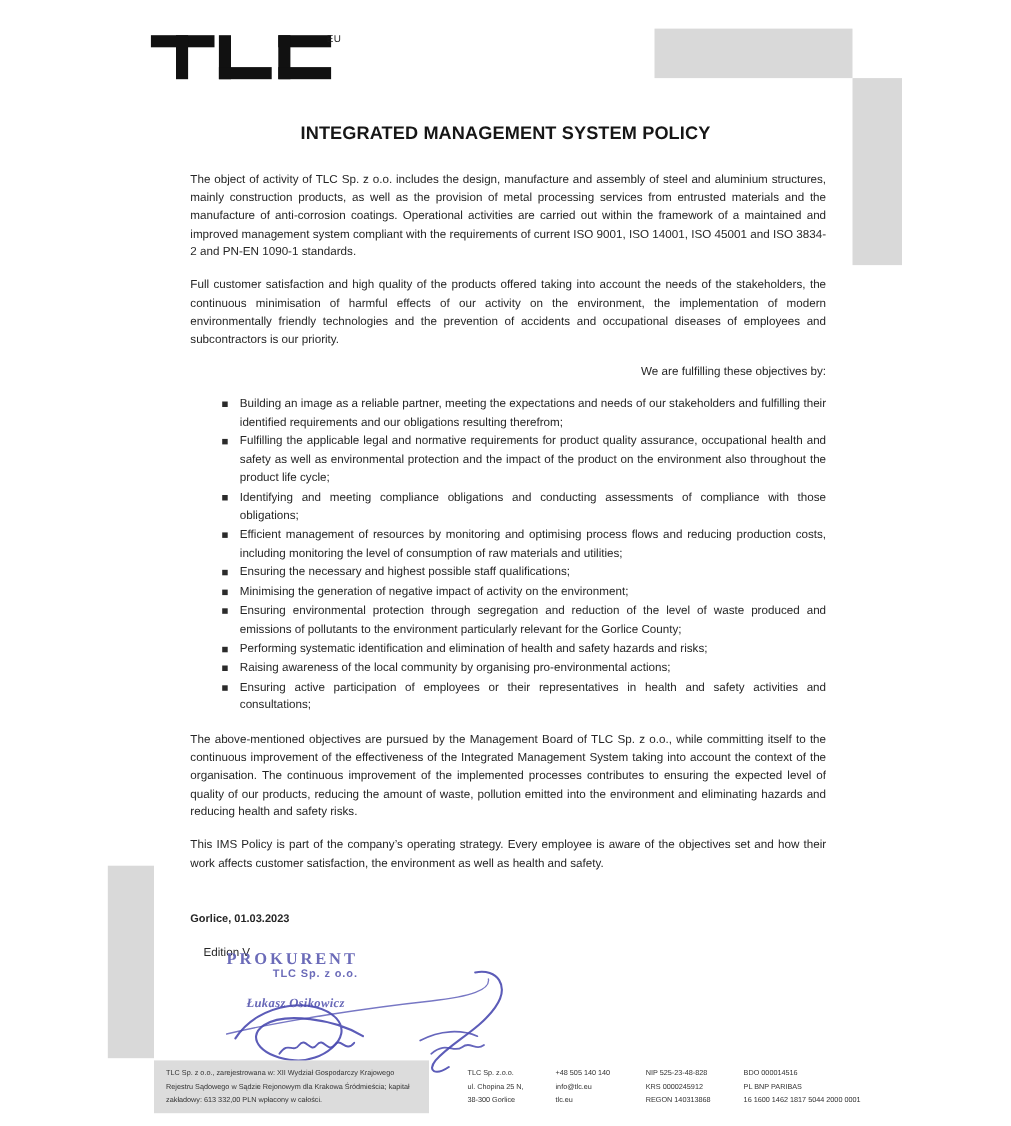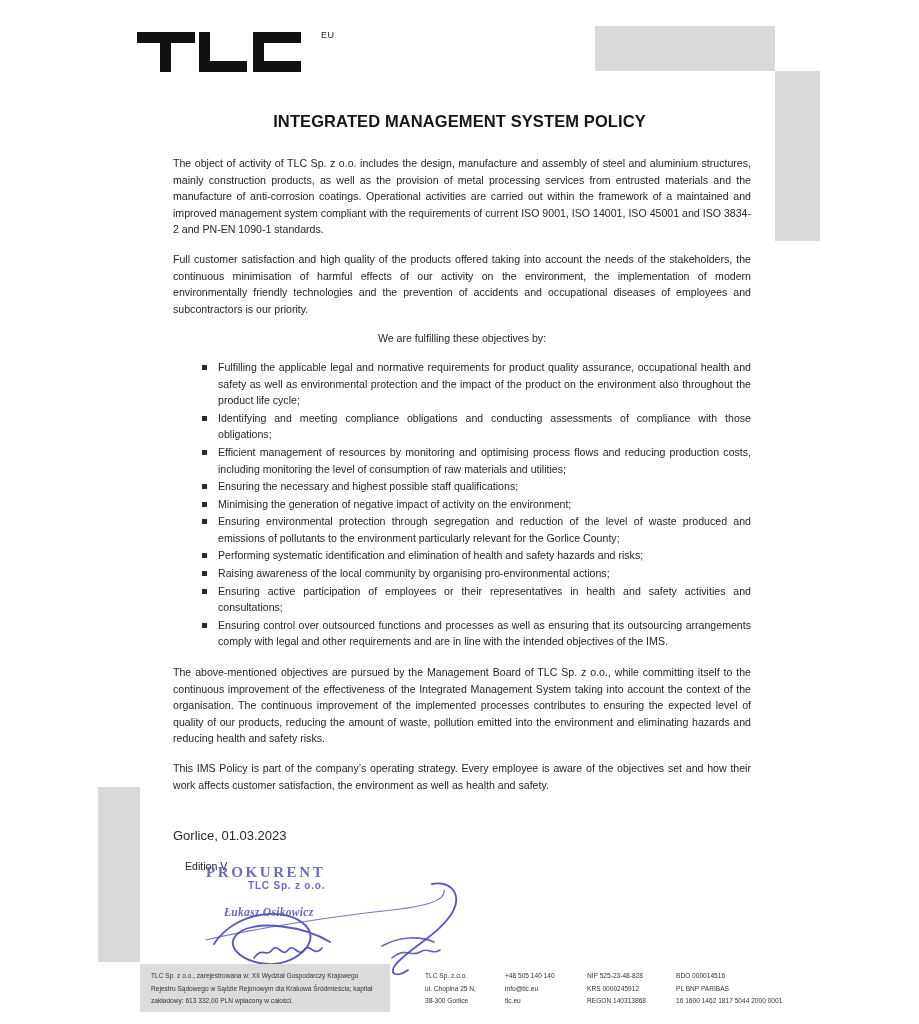--- a/index.html
+++ b/index.html
@@ -45,21 +45,20 @@
   }
   #logo svg { display: block; }
   #logo-eu {
     position: absolute;
     left: 160px;
     top: 6px;
     font-size: 9px;
     letter-spacing: .5px;
     color: #1a1a1a;
     font-family: "Liberation Sans", sans-serif;
-    margin-left: 24px;
   }
 
   
   #doc-title {
     position: absolute;
     left: 0;
     top: 101px;
     width: 919px;
     text-align: center;
     font-size: 16.5px;
@@ -81,21 +80,21 @@
     font-size: 10.6px;
     line-height: 16.6px;
     text-align: justify;
     color: #262626;
   }
   p.para.last-para { margin-bottom: 12px; }
   p.lead-in {
     margin: 0 0 12px 0;
     font-size: 10.6px;
     line-height: 16.6px;
-    text-align: center;
+    text-align: right;
     color: #262626;
   }
 
   
   ul.objectives {
     list-style: none;
     margin: 0 0 14px 0;
     padding: 0;
   }
   ul.objectives li {
@@ -117,24 +116,25 @@
   }
 
   
   #sig-area {
     position: absolute;
     left: 173px;
     top: 828px;
     width: 400px;
   }
   #sig-place {
-    font-size: 13px;
+    font-size: 10px;
     line-height: 16px;
     color: #262626;
     margin: 0 0 14px 0;
+    font-weight: bold;
   }
   #sig-edition {
     font-size: 10.6px;
     line-height: 16px;
     color: #262626;
     margin: 12px;
   }
   #stamp {
     position: absolute;
     left: 33px;
@@ -244,30 +244,30 @@
   </div>
 
   <h1 id="doc-title">INTEGRATED MANAGEMENT SYSTEM POLICY</h1>
 
   <div class="body-col">
     <p class="para">The object of activity of TLC Sp. z o.o. includes the design, manufacture and assembly of steel and aluminium structures, mainly construction products, as well as the provision of metal processing services from entrusted materials and the manufacture of anti-corrosion coatings. Operational activities are carried out within the framework of a maintained and improved management system compliant with the requirements of current ISO 9001, ISO 14001, ISO 45001 and ISO 3834-2 and PN-EN 1090-1 standards.</p>
     <p class="para">Full customer satisfaction and high quality of the products offered taking into account the needs of the stakeholders, the continuous minimisation of harmful effects of our activity on the environment, the implementation of modern environmentally friendly technologies and the prevention of accidents and occupational diseases of employees and subcontractors is our priority.</p>
     <p class="lead-in">We are fulfilling these objectives by:</p>
 
     <ul class="objectives">
+      <li><span class="bullet-mark"></span><span>Building an image as a reliable partner, meeting the expectations and needs of our stakeholders and fulfilling their identified requirements and our obligations resulting therefrom;</span></li>
       <li><span class="bullet-mark"></span><span>Fulfilling the applicable legal and normative requirements for product quality assurance, occupational health and safety as well as environmental protection and the impact of the product on the environment also throughout the product life cycle;</span></li>
       <li><span class="bullet-mark"></span><span>Identifying and meeting compliance obligations and conducting assessments of compliance with those obligations;</span></li>
       <li><span class="bullet-mark"></span><span>Efficient management of resources by monitoring and optimising process flows and reducing production costs, including monitoring the level of consumption of raw materials and utilities;</span></li>
       <li><span class="bullet-mark"></span><span>Ensuring the necessary and highest possible staff qualifications;</span></li>
       <li><span class="bullet-mark"></span><span>Minimising the generation of negative impact of activity on the environment;</span></li>
       <li><span class="bullet-mark"></span><span>Ensuring environmental protection through segregation and reduction of the level of waste produced and emissions of pollutants to the environment particularly relevant for the Gorlice County;</span></li>
       <li><span class="bullet-mark"></span><span>Performing systematic identification and elimination of health and safety hazards and risks;</span></li>
       <li><span class="bullet-mark"></span><span>Raising awareness of the local community by organising pro-environmental actions;</span></li>
       <li><span class="bullet-mark"></span><span>Ensuring active participation of employees or their representatives in health and safety activities and consultations;</span></li>
-      <li><span class="bullet-mark"></span><span>Ensuring control over outsourced functions and processes as well as ensuring that its outsourcing arrangements comply with legal and other requirements and are in line with the intended objectives of the IMS.</span></li>
     </ul>
 
     <p class="para">The above-mentioned objectives are pursued by the Management Board of TLC Sp. z o.o., while committing itself to the continuous improvement of the effectiveness of the Integrated Management System taking into account the context of the organisation. The continuous improvement of the implemented processes contributes to ensuring the expected level of quality of our products, reducing the amount of waste, pollution emitted into the environment and eliminating hazards and reducing health and safety risks.</p>
     <p class="para last-para">This IMS Policy is part of the company’s operating strategy. Every employee is aware of the objectives set and how their work affects customer satisfaction, the environment as well as health and safety.</p>
   </div>
 
   <div id="sig-area">
     <div id="sig-place">Gorlice, 01.03.2023</div>
     <div id="sig-edition">Edition V</div>
 

